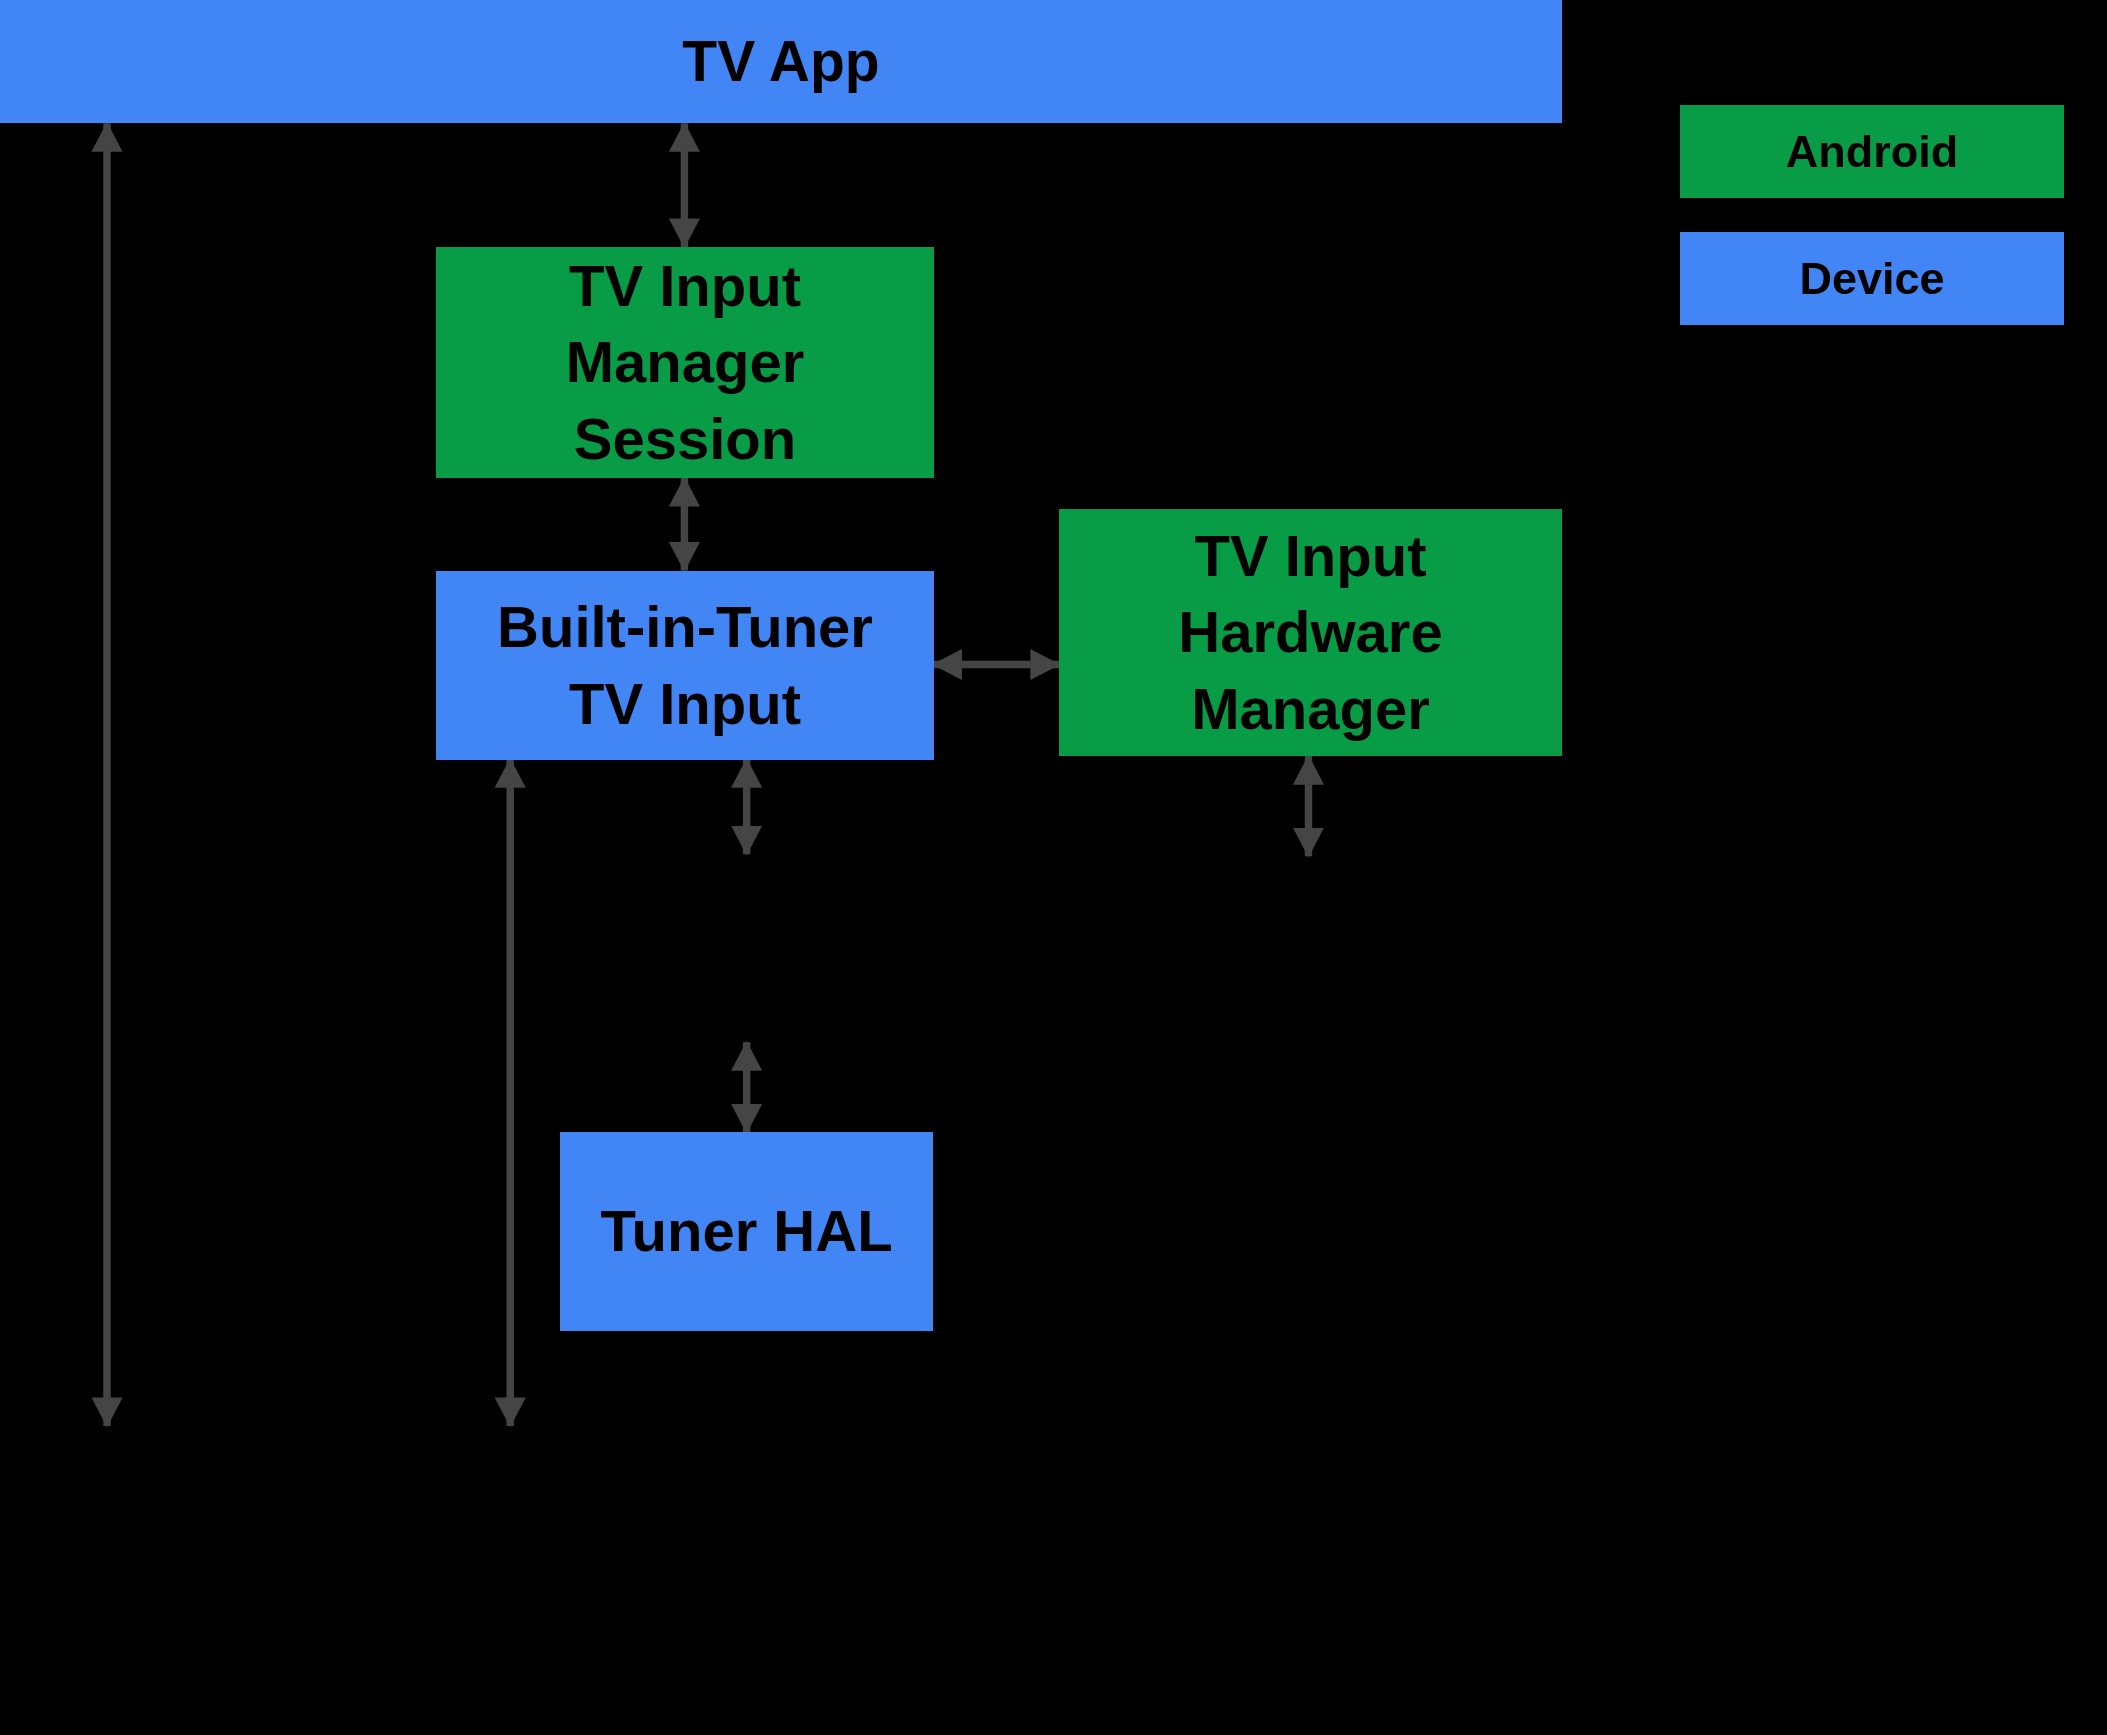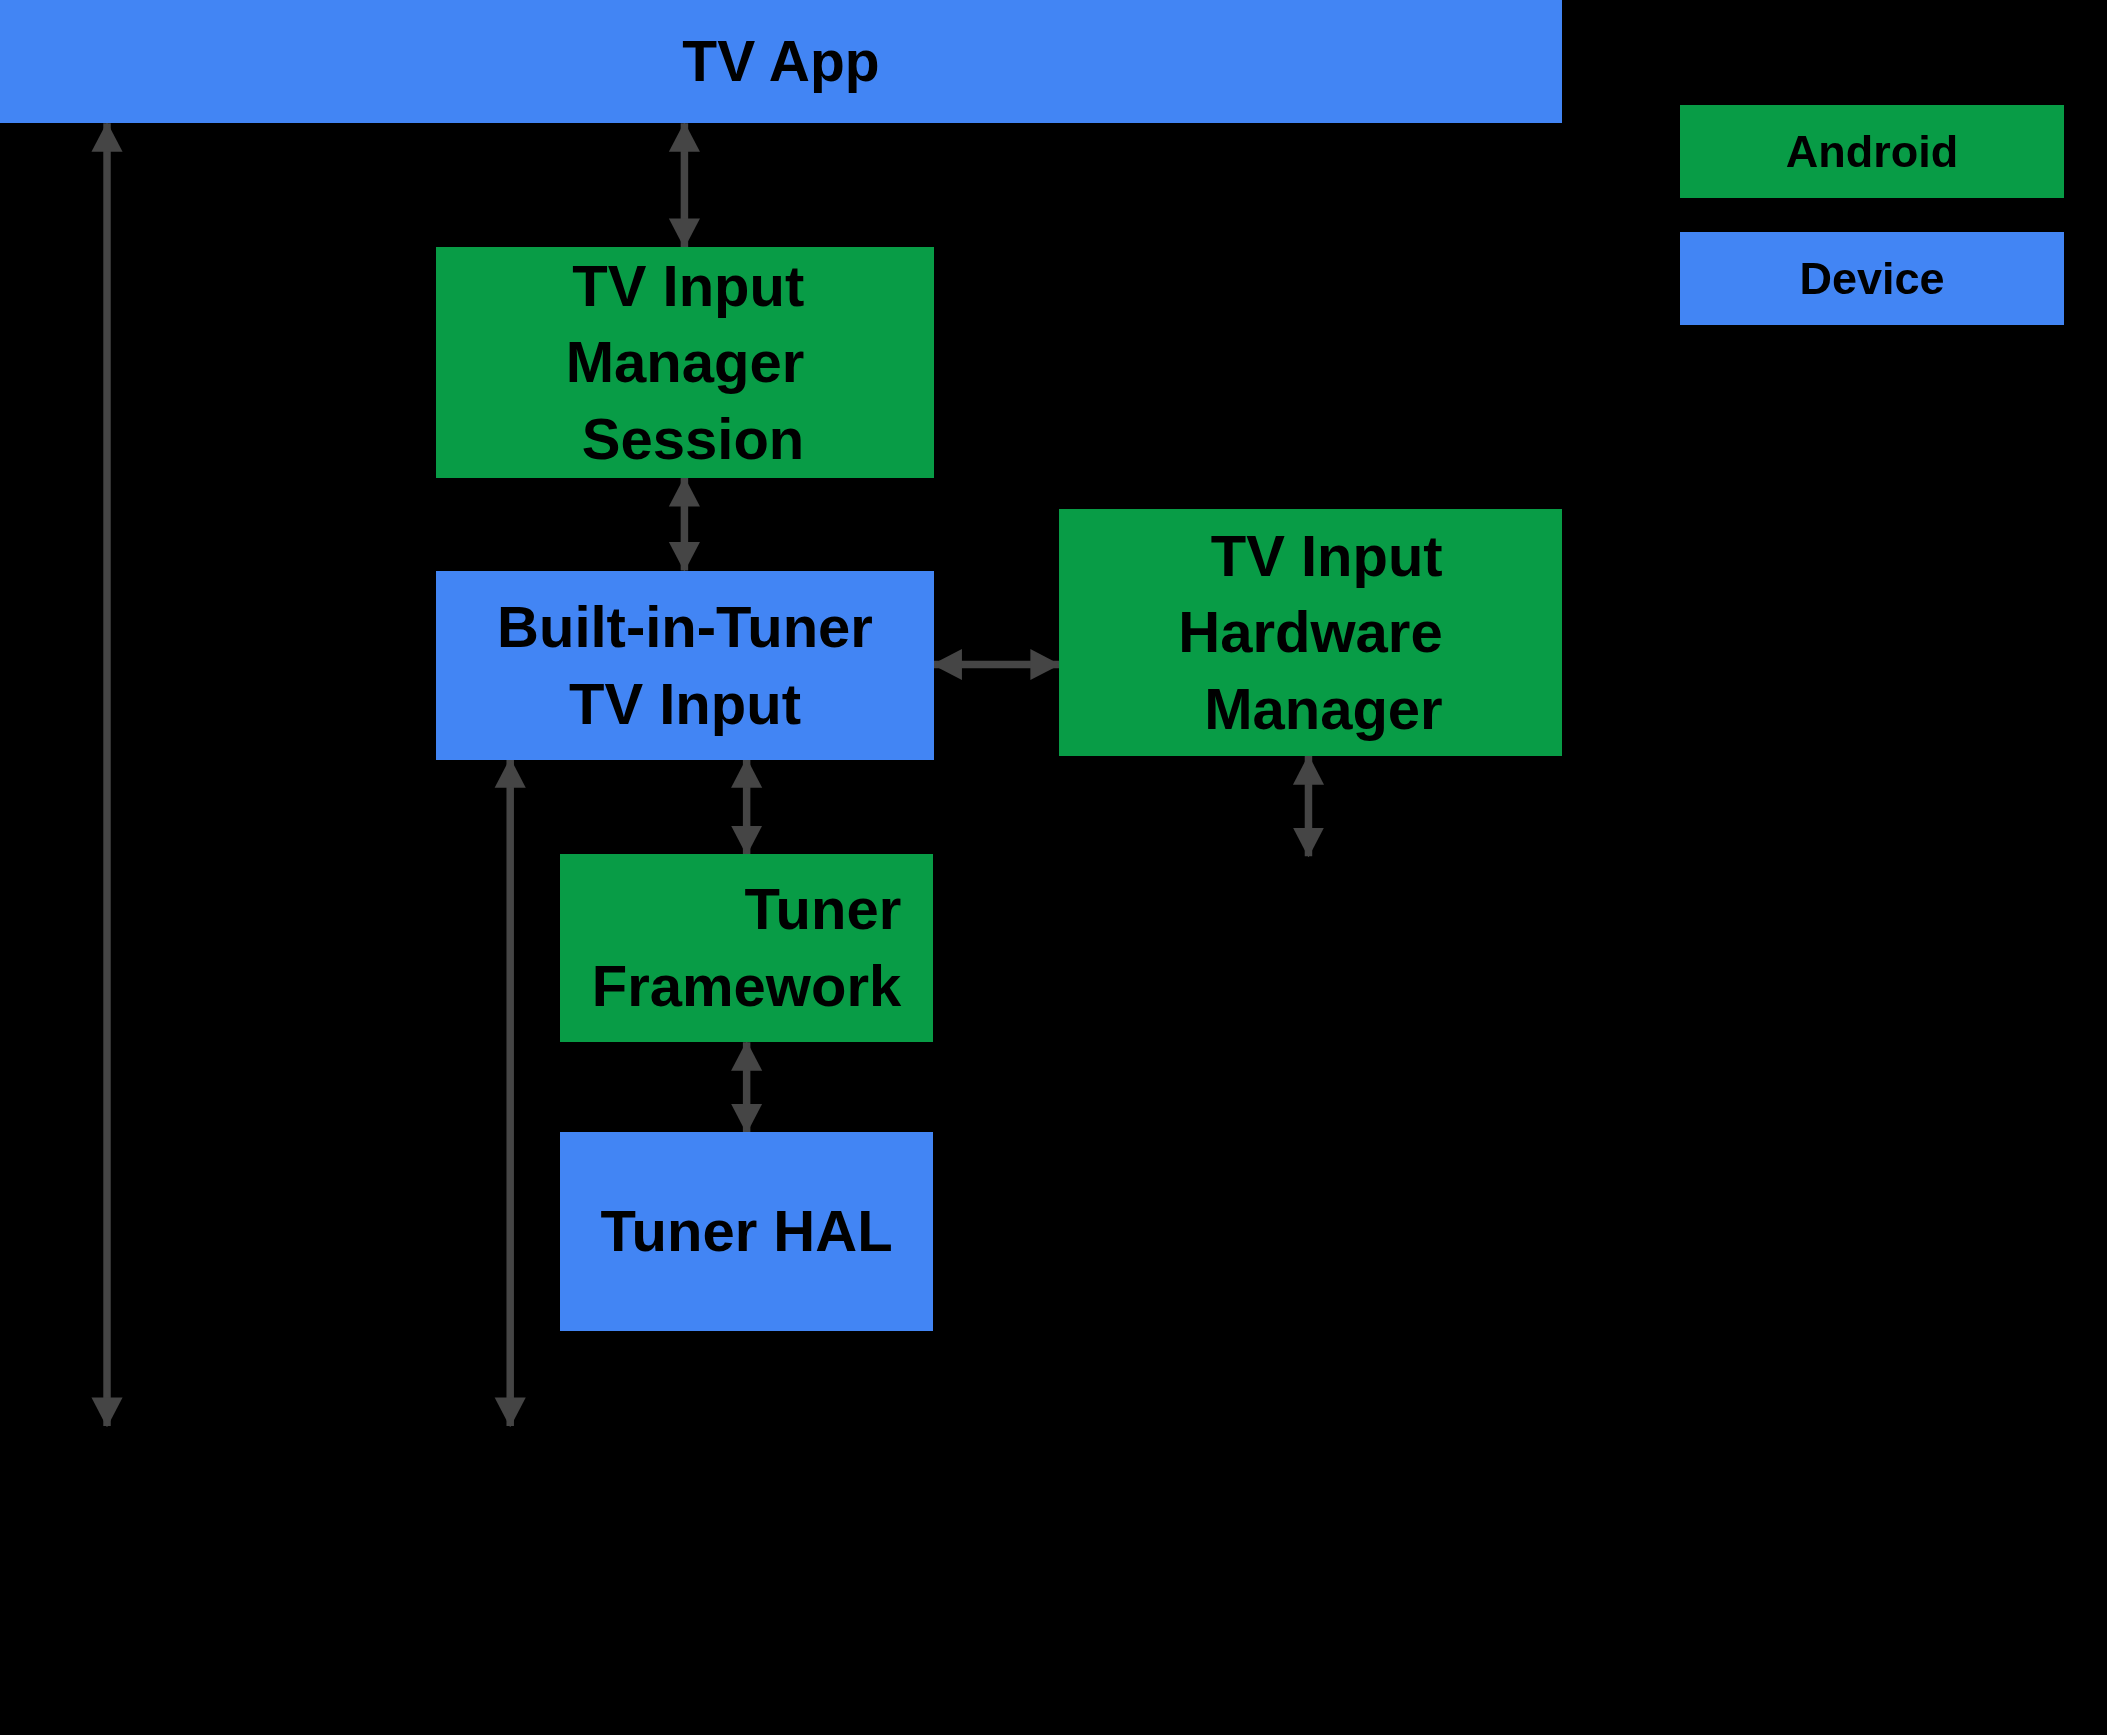--- a/index.html
+++ b/index.html
@@ -19,21 +19,21 @@
     text-align: center;
     color: #000000;
     font-weight: 700;
     font-size: 58px;
     line-height: 1.32;
     white-space: pre-line;
   }
   .bar  { font-size: 57px; }
   .legend-box { font-size: 45px; }
   .blue  { background: #4285F4; }
-  .green { background: #089C46; text-align: right; }
+  .green { background: #089C46; }
   #arrow-layer {
     position: absolute;
     left: 0; top: 0;
     width: 2108px; height: 1736px;
     pointer-events: none;
   }
   .arrow {
     stroke: #454545;
     stroke-width: 12;
   }
@@ -73,24 +73,20 @@
     <span>Built-in-Tuner
 TV Input</span>
   </div>
 
   <div class="box green" style="left:1059px; top:509px; width:503px; height:247px;">
     <span>TV Input
 Hardware
 Manager</span>
   </div>
 
-  <div class="box green" style="left:560px; top:854px; width:373px; height:188px;">
-    <span>Tuner
-Framework</span>
-  </div>
 
 
   <div class="box blue" style="left:560px; top:1132px; width:373px; height:199px;">
     <span>Tuner HAL</span>
   </div>
 
 
   <div>
     <div class="box legend-box green" style="left:1680px; top:105px; width:384px; height:93px;">
       <span>Android</span>

